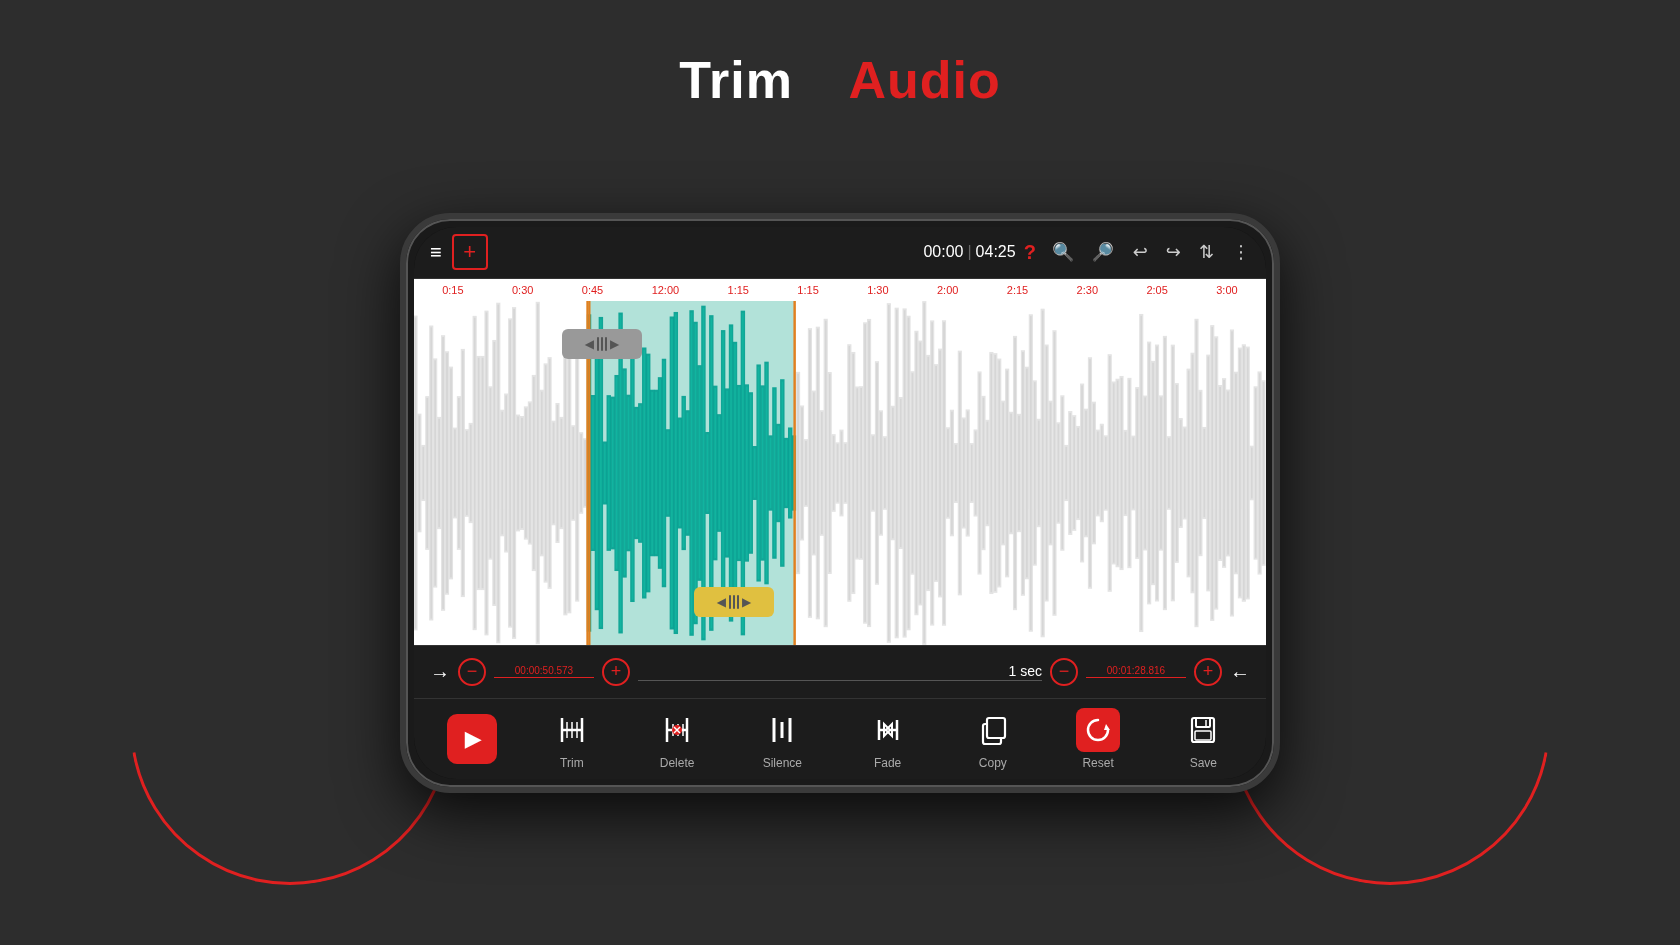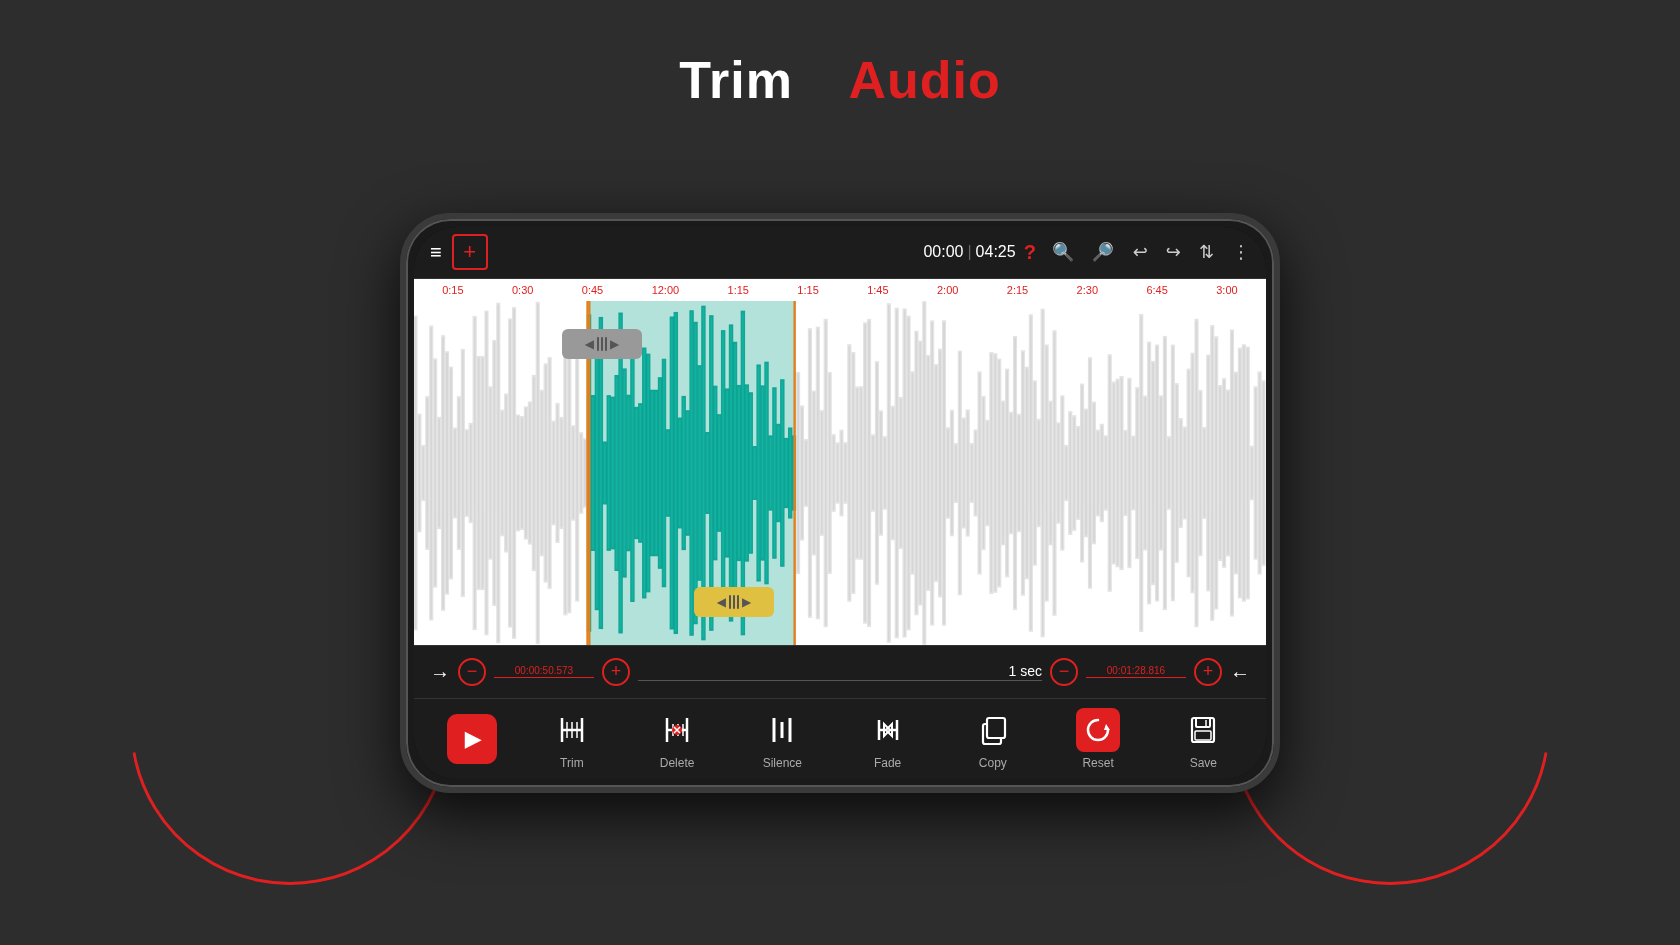--- a/index.html
+++ b/index.html
@@ -417,25 +417,25 @@
     <div class="waveform-container">
 
       <div class="timeline">
         <div class="timeline-marks">
           <span class="timeline-mark">0:15</span>
           <span class="timeline-mark">0:30</span>
           <span class="timeline-mark">0:45</span>
           <span class="timeline-mark">12:00</span>
           <span class="timeline-mark">1:15</span>
           <span class="timeline-mark">1:15</span>
-          <span class="timeline-mark">1:45</span>
+          <span class="timeline-mark">1:30</span>
           <span class="timeline-mark">2:00</span>
           <span class="timeline-mark">2:15</span>
           <span class="timeline-mark">2:30</span>
-          <span class="timeline-mark">6:45</span>
+          <span class="timeline-mark">2:05</span>
           <span class="timeline-mark">3:00</span>
         </div>
       </div>
 
       <div class="waveform-area">
         <svg class="waveform-svg" viewBox="0 0 864 220" preserveAspectRatio="none">
 
           <g fill="none" stroke="#ccc" stroke-width="1" opacity="0.7">
             
             

